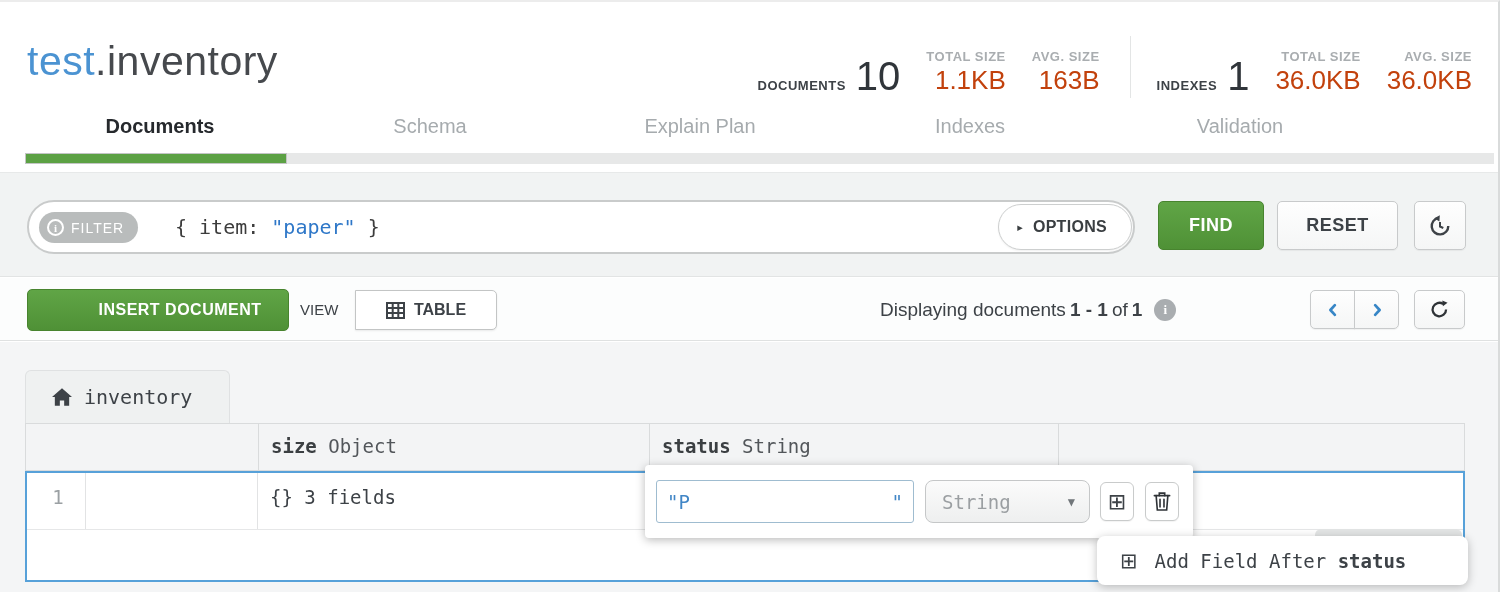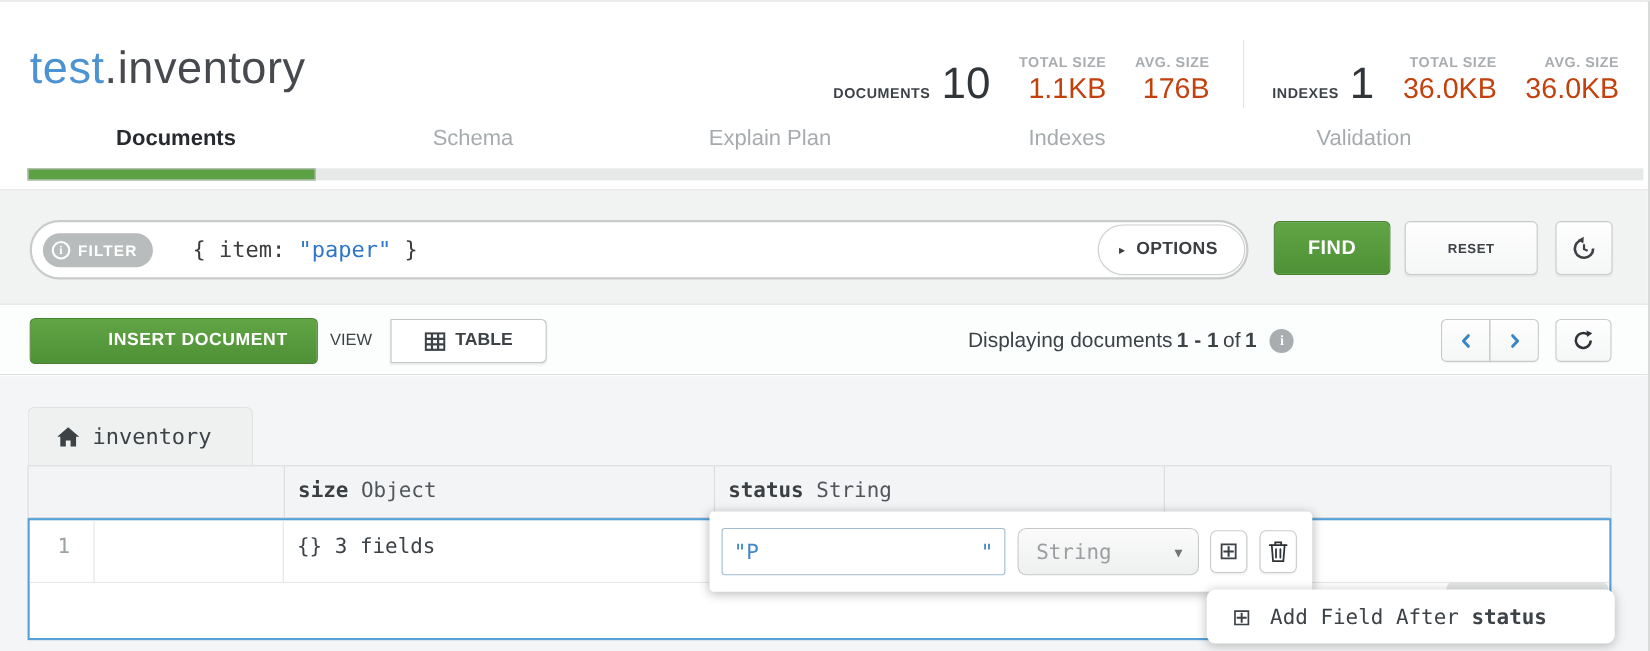--- a/index.html
+++ b/index.html
@@ -26,34 +26,34 @@
   .tab.active { color:#26292d; font-weight:bold; }
   .tab-track { position:absolute; left:25px; right:6px; top:151px; height:11px; background:#e7e8e8; }
   .tab-track .seg { position:absolute; left:0; top:0; width:262px; height:11px; background:#5ca144; }
   
   .query-section { position:absolute; left:0; top:170px; width:1500px; height:105px;
     background:#f1f3f3; border-top:1px solid #e7e9e9; border-bottom:1px solid #e2e4e4; }
   .filter-input { position:absolute; left:27px; top:27px; width:1108px; height:54px; background:#fff;
     border:2px solid #c9cbcb; border-radius:27px; }
   .filter-pill { position:absolute; left:10px; top:10px; height:31px; padding:0 14px 0 8px; border-radius:16px;
     background:#b9bcbc; color:#fff; display:flex; align-items:center; gap:7px; }
-  .filter-pill .txt { font-size:14px; font-weight:bold; letter-spacing:1px; }
+  .filter-pill .txt { font-size:14px; font-weight:normal; letter-spacing:1px; }
   .pill-info { width:17px; height:17px; border:2px solid #fff; border-radius:50%; color:#fff;
     font-size:11px; font-weight:bold; display:flex; align-items:center; justify-content:center; font-family:"Liberation Serif",serif; }
   .query-text { position:absolute; left:146px; top:13px; font-family:"DejaVu Sans Mono",monospace; font-size:20px; color:#3c3c3c; }
   .query-text .str { color:#2e77c8; }
   .options-btn { position:absolute; right:1px; top:2px; height:46px; padding:0 24px 0 18px; background:#fff;
     border:1px solid #cdcfcf; border-radius:23px; display:flex; align-items:center; gap:10px; box-shadow:0 1px 2px rgba(0,0,0,.06); }
   .options-btn .caret { font-size:11px; color:#3a3e41; }
   .options-btn .txt { font-size:16px; font-weight:bold; color:#3a3e41; letter-spacing:.3px; }
   .btn { display:flex; align-items:center; justify-content:center; border-radius:5px; cursor:default; }
   .btn-green { background:linear-gradient(#60a546,#4f9136); border:1px solid #48842f; color:#fff; font-weight:bold; }
   .btn-light { background:linear-gradient(#fefefe,#f5f6f6); border:1px solid #c8cacb; color:#3d4247; font-weight:bold; box-shadow:0 1px 1px rgba(0,0,0,.05); }
   .find-btn { position:absolute; left:1158px; top:28px; width:106px; height:49px; font-size:18px; letter-spacing:.5px; }
-  .reset-btn { position:absolute; left:1277px; top:28px; width:121px; height:49px; font-size:12px; letter-spacing:.5px; }
+  .reset-btn { position:absolute; left:1277px; top:28px; width:121px; height:49px; font-size:18px; letter-spacing:.5px; }
   .history-btn { position:absolute; left:1414px; top:28px; width:52px; height:49px; }
   
   .action-bar { position:absolute; left:0; top:276px; width:1500px; height:63px; background:#fcfdfd; border-bottom:1px solid #dfe1e1; }
   .insert-btn { position:absolute; left:27px; top:11px; width:262px; height:42px; font-size:16px; letter-spacing:.5px;padding-left:44px; }
   .view-label { position:absolute; left:300px; top:0; height:63px; display:flex; align-items:center; font-size:15px; color:#3d4247; }
   .seg-ctl { position:absolute; left:356px; top:12px; height:40px; display:flex; }
   .seg { height:40px; display:flex; align-items:center; justify-content:center; gap:9px;
     font-size:16px; font-weight:bold; color:#3d4247; border:1px solid #c3c5c5; }
   .seg-list { width:122px; background:linear-gradient(#f6f6f6,#ebecec); border-radius:5px 0 0 5px; }
   .seg-table { width:142px; background:#fff; border-radius:0 5px 5px 0; margin-left:-1px; box-shadow:0 1px 2px rgba(0,0,0,.08); }
@@ -119,21 +119,21 @@
       <div class="stat-big">
         <span class="lbl">DOCUMENTS</span>
         <span class="val">10</span>
       </div>
       <div class="stat-gray">
         <div class="lbl">TOTAL SIZE</div>
         <div class="val">1.1KB</div>
       </div>
       <div class="stat-gray">
         <div class="lbl">AVG. SIZE</div>
-        <div class="val">176B</div>
+        <div class="val">163B</div>
       </div>
       <div class="stat-divider"></div>
       <div class="stat-big">
         <span class="lbl">INDEXES</span>
         <span class="val">1</span>
       </div>
       <div class="stat-gray">
         <div class="lbl">TOTAL SIZE</div>
         <div class="val">36.0KB</div>
       </div>

